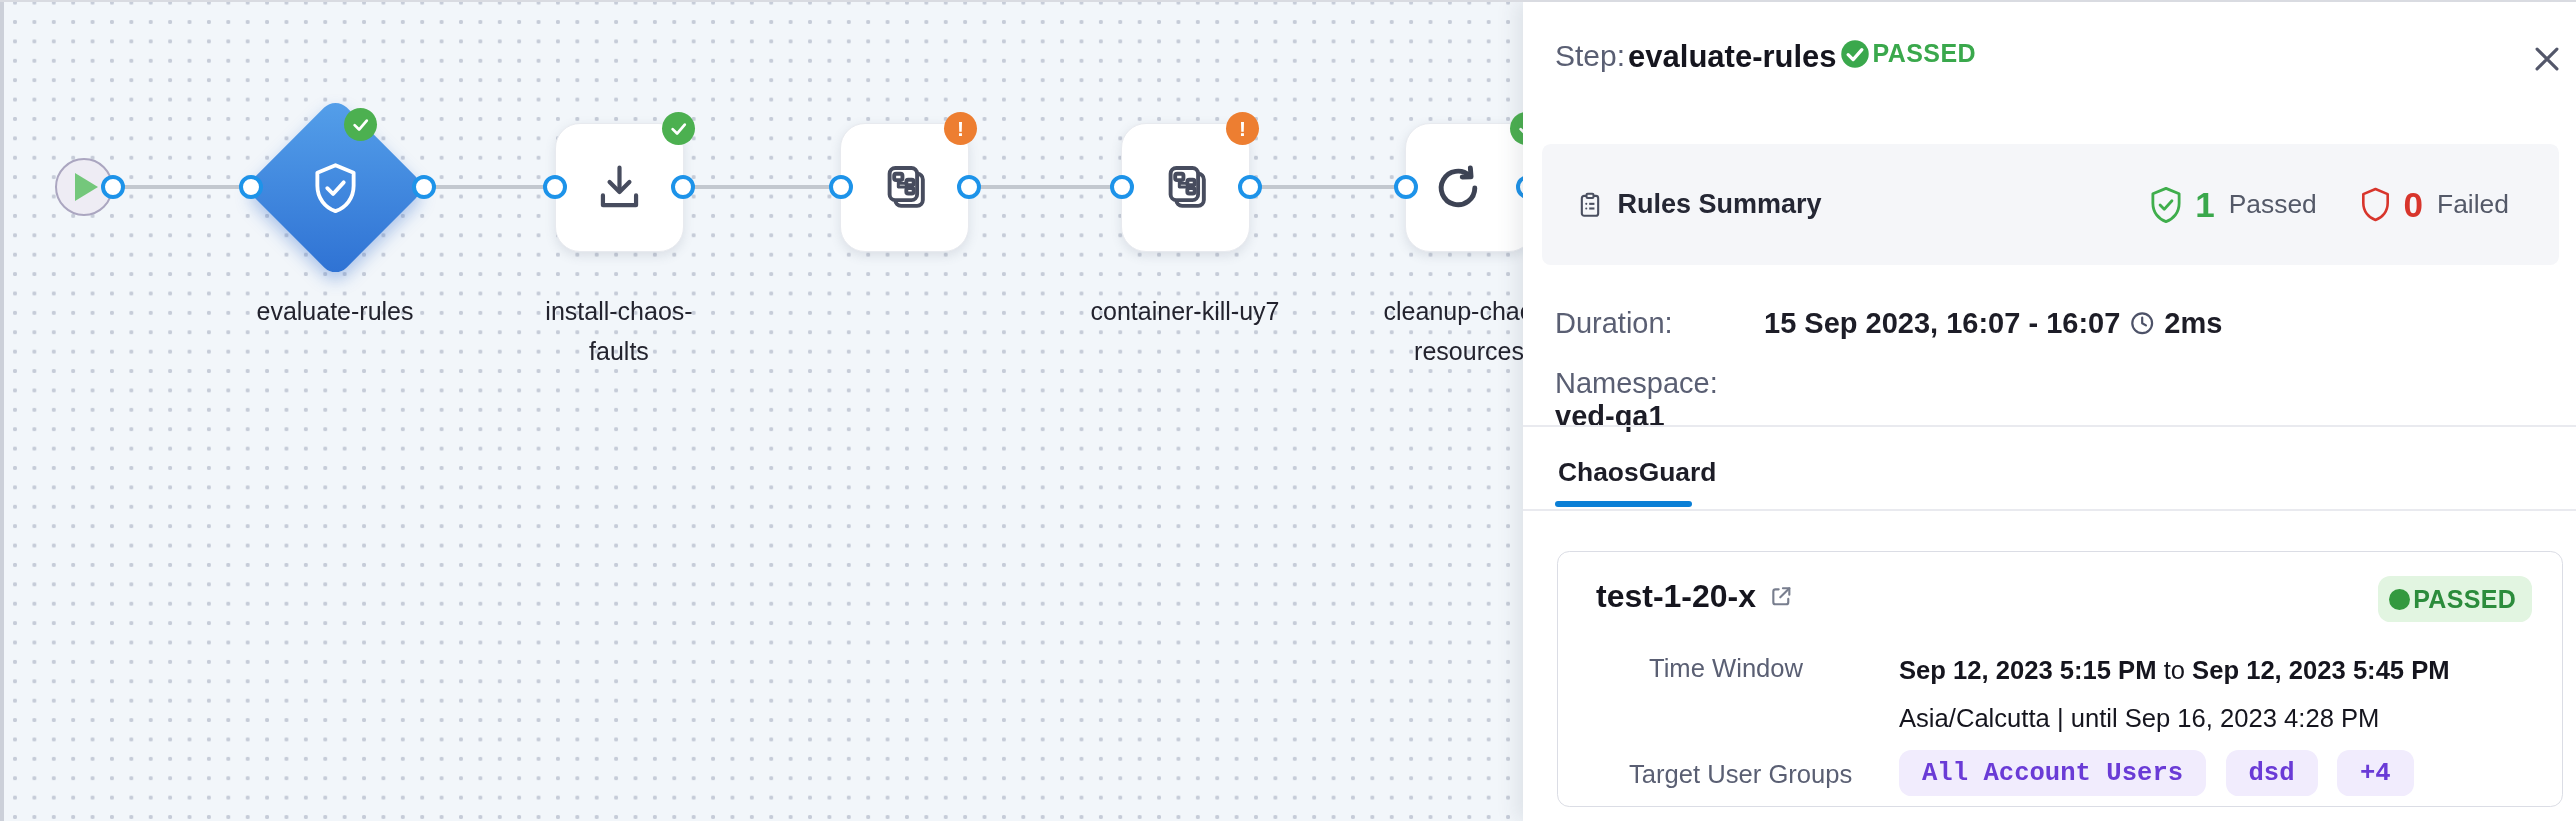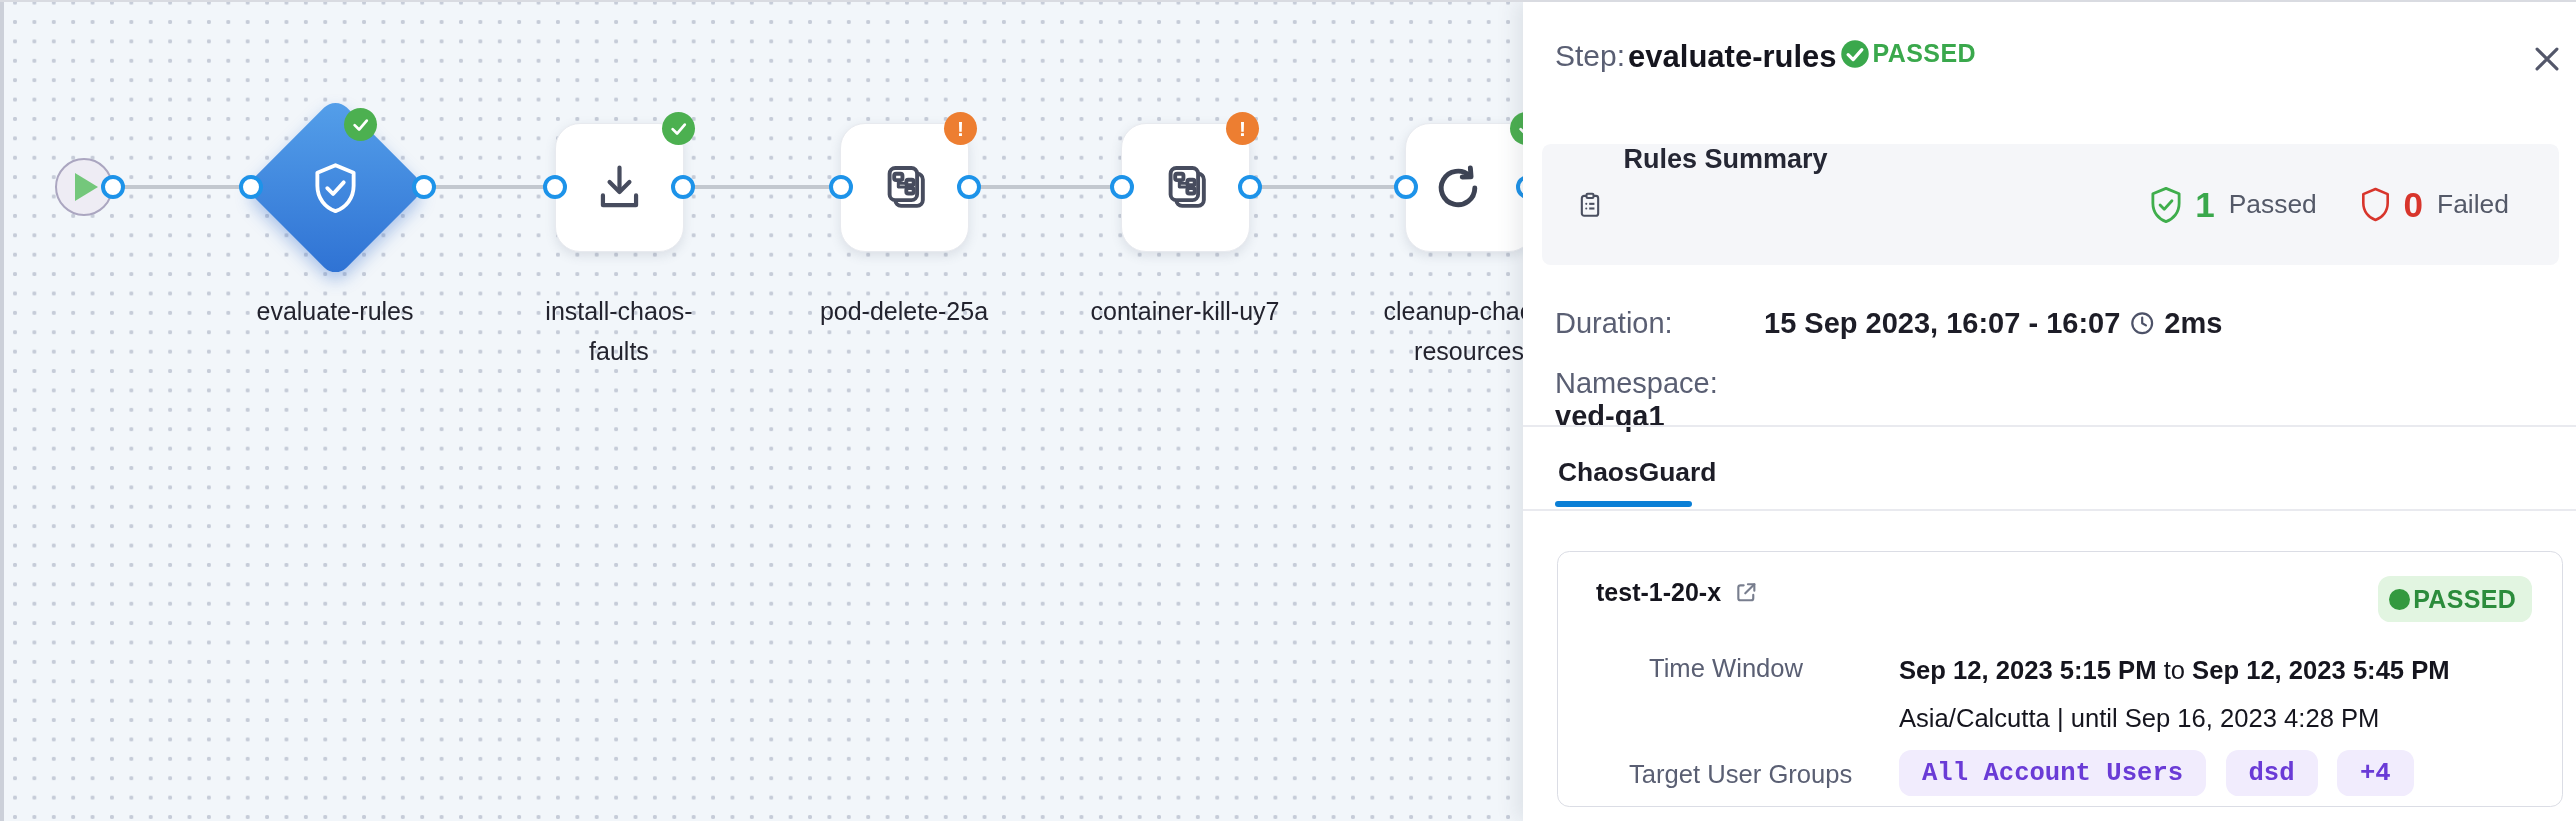--- a/index.html
+++ b/index.html
@@ -56,21 +56,21 @@
 
   .panel-header { position:absolute; left:32px; top:39px; display:flex; align-items:flex-start; gap:3px; }
   .step-label { font-size:30px; color:#5a5f73; }
   .step-name  { font-size:31px; font-weight:bold; color:#15151e; }
   .status-text { font-size:25px; font-weight:bold; color:#3aa84c; letter-spacing:0.4px; }
 
   .close-btn { position:absolute; top:42px; right:12.3px; width:34px; height:34px; cursor:pointer; }
 
   .rules-card { position:absolute; left:18.5px; top:144px; width:1017px; height:121px;
     background:#f5f6f9; border-radius:8.8px; }
-  .rules-left { position:absolute; left:34px; top:0; height:121px; display:flex; gap:20px; }
+  .rules-left { position:absolute; left:34px; top:0; height:121px; display:flex; align-items:center; gap:14px; }
   .rules-title { font-size:27px; font-weight:bold; color:#252734; }
   .rules-right { position:absolute; left:603px; top:0; height:121px; display:flex; align-items:center; }
   .count { font-size:35px; font-weight:bold; margin-left:8.8px; }
   .count.green { color:#3aa84c; }
   .count.red { color:#d8352c; }
   .count-label { font-size:26.4px; color:#545968; margin-left:14px; }
   .gap40 { width:39px; }
 
   .meta-row { position:absolute; left:32px; display:flex; font-size:29px; }
   .meta-row .meta-label { width:209px; color:#5a5f73; }
@@ -78,21 +78,21 @@
   .meta-row.ns .meta-value { font-weight:bold;align-items:center; }
 
   .separator { position:absolute; left:0; width:1053px; height:1.8px; background:#e9eaef; }
 
   .tab-label { position:absolute; left:35px; top:457px; font-size:26.4px; font-weight:bold; color:#1d1d27; cursor:pointer; }
   .tab-underline { position:absolute; left:32px; top:501px; width:137px; height:6.2px; border-radius:3.5px; background:#0a7fd6; }
 
   .guard-card { position:absolute; left:34px; top:551px; width:1006px; height:256px;
     background:#fff; border:1.8px solid #dbdde5; border-radius:12.3px; }
   .guard-title-row { position:absolute; left:38px; top:26.4px; display:flex; align-items:center; gap:12.3px; }
-  .guard-name { font-size:25px; font-weight:bold; color:#15151e; }
+  .guard-name { font-size:32px; font-weight:bold; color:#15151e; }
   .passed-pill { position:absolute; right:30px; top:24px; height:46px; background:#e2f5e1;
     border-radius:12.3px; display:flex; align-items:center; padding:0 16px 0 10.6px; gap:3.5px; }
   .passed-pill .dot { width:21px; height:21px; border-radius:50%; background:#33993f; }
   .passed-pill .pill-text { font-size:25px; font-weight:bold; color:#2c8c3c; letter-spacing:0.3px; }
 
   .field-label { position:absolute; left:71px; font-size:25.6px; color:#5a5f73; }
   .tw-value { position:absolute; left:341px; top:104px; font-size:25.6px; color:#15151e; }
   .tw-value b { font-weight:bold; }
   .tw-join { font-weight:normal; }
   .tz-line { position:absolute; left:341px; top:152px; font-size:25.6px; color:#15151e;text-align:center; }
@@ -205,23 +205,20 @@
   <div class="port" style="left:1394px;"></div>
   <div class="port" style="left:1516px;"></div>
 
   <div class="node-label" style="left:203px;">
     <span>evaluate-rules</span>
   </div>
   <div class="node-label" style="left:487px;">
     <span>install-chaos-</span><br>
     <span>faults</span>
   </div>
-  <div class="node-label" style="left:772px;">
-    <span>pod-delete-25a</span>
-  </div>
   <div class="node-label" style="left:1053px;">
     <span>container-kill-uy7</span>
   </div>
   <div class="node-label" style="left:1337px;">
     <span>cleanup-chaos-</span><br>
     <span>resources</span>
   </div>
 
   <div class="left-strip"></div>
 </div>

